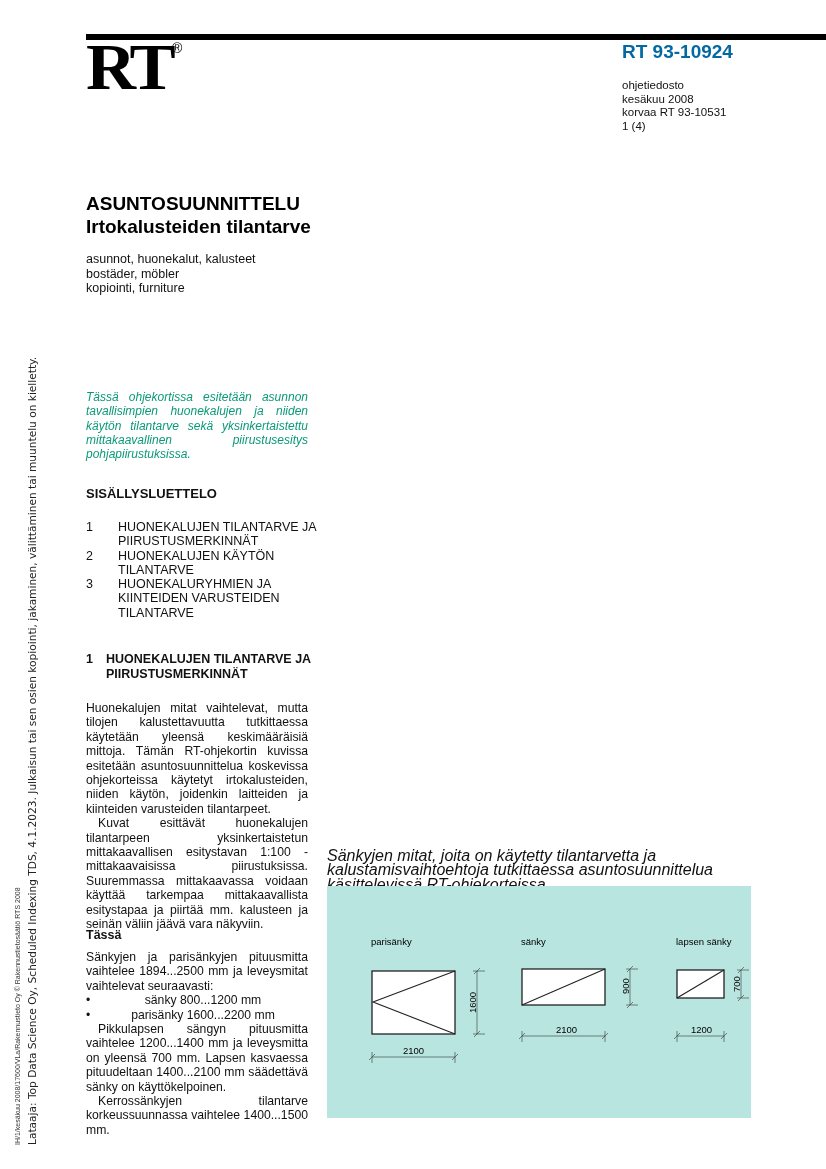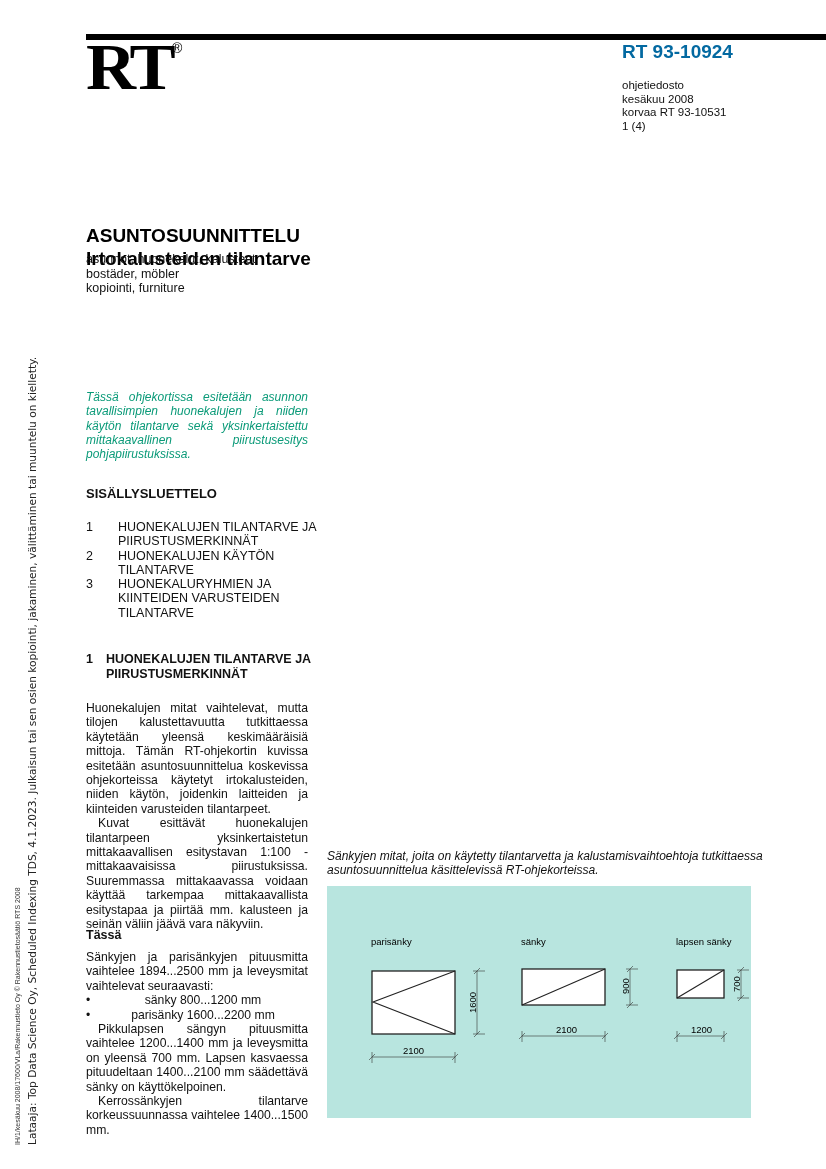--- a/index.html
+++ b/index.html
@@ -7,21 +7,21 @@
   body { position: relative; font-family: "Liberation Sans", sans-serif; color: #111; }
 
   .top-rule { position: absolute; left: 86px; top: 34px; width: 740px; height: 6px; background: #000; }
   .logo { position: absolute; left: 86px; top: 41px; font-family: "Liberation Serif", serif; font-weight: bold;
           font-size: 66px; line-height: 52px; letter-spacing: -4px; color: #000; transform: scaleX(1.05); transform-origin: left; }
   .logo-reg { position: absolute; left: 172px; top: 40px; font-size: 14px; color: #000; }
 
   .docnum { position: absolute; left: 622px; top: 41px; font-size: 19px; font-weight: bold; color: #0369a1; }
   .meta { position: absolute; left: 622px; top: 79px; font-size: 11.5px; line-height: 13.5px; color: #111; }
 
-  .title { position: absolute; left: 86px; top: 192px; font-size: 19px; font-weight: bold; line-height: 23px; color: #000; margin-top: 32px; }
+  .title { position: absolute; left: 86px; top: 192px; font-size: 19px; font-weight: bold; line-height: 23px; color: #000; }
   .keywords { position: absolute; left: 86px; top: 252px; font-size: 12.5px; line-height: 14.5px; }
 
   .intro { position: absolute; left: 86px; top: 390px; width: 222px; font-size: 12px; line-height: 14.3px;
            font-style: italic; color: #0a9a78; text-align: justify; }
 
   .toc-title { position: absolute; left: 86px; top: 486px; font-size: 13px; font-weight: bold; }
   .toc { position: absolute; left: 86px; top: 520px; width: 230px; font-size: 12.5px; line-height: 14.3px; }
   .toc-item { display: flex; }
   .toc-num { width: 32px; flex: 0 0 32px; }
 
@@ -31,21 +31,21 @@
   .body-text { position: absolute; left: 86px; width: 222px; font-size: 12.2px; line-height: 14.4px; text-align: justify; }
   .body-text p { text-indent: 0; }
   .body-text p.ind { text-indent: 12px; }
   .p1 { top: 701px; }
   .sub-head { position: absolute; left: 86px; top: 928px; font-size: 12.5px; font-weight: bold; }
   .p2 { top: 950px; }
   .bullets { list-style: none; }
   .bullets li { position: relative; padding-left: 12px; text-align: center; }
   .bullets li::before { content: "\2022"; position: absolute; left: 0; }
 
-  .caption { position: absolute; left: 327px; top: 849px; width: 462px; font-size: 12px; line-height: 14.4px; font-style: italic; }
+  .caption { position: absolute; left: 327px; top: 849px; width: 462px; font-size: 16px; line-height: 14.4px; font-style: italic; }
 
   .figure { position: absolute; left: 327px; top: 886px; width: 424px; height: 232px; background: #b8e5df; }
   .figure svg { position: absolute; left: 0; top: 0; }
 
   .side-small { position: absolute; left: 14px; top: 1145px; transform: rotate(-90deg); transform-origin: left top;
                 font-size: 7px; color: #333; white-space: nowrap; }
   .side-big { position: absolute; left: 26px; top: 1145px; transform: rotate(-90deg); transform-origin: left top;
               font-family: "DejaVu Sans", sans-serif; font-size: 10.6px; color: #222; white-space: nowrap; }
 </style>
 </head>

